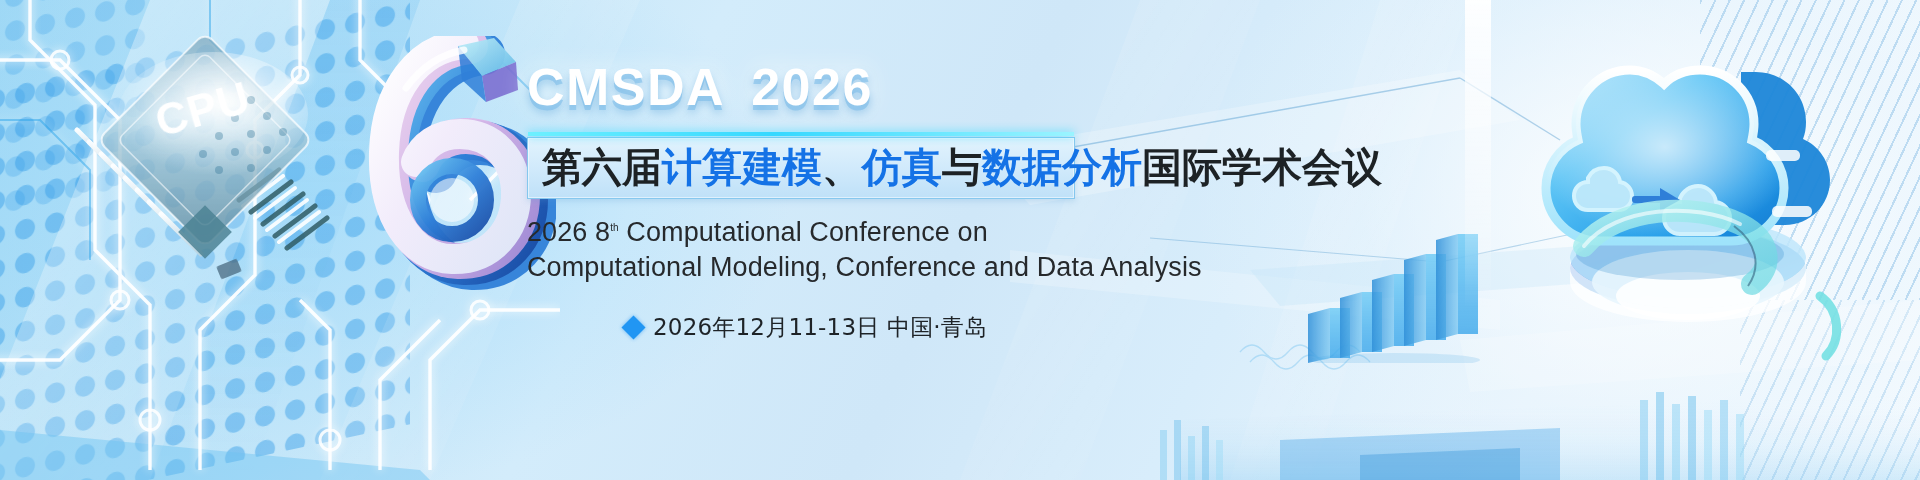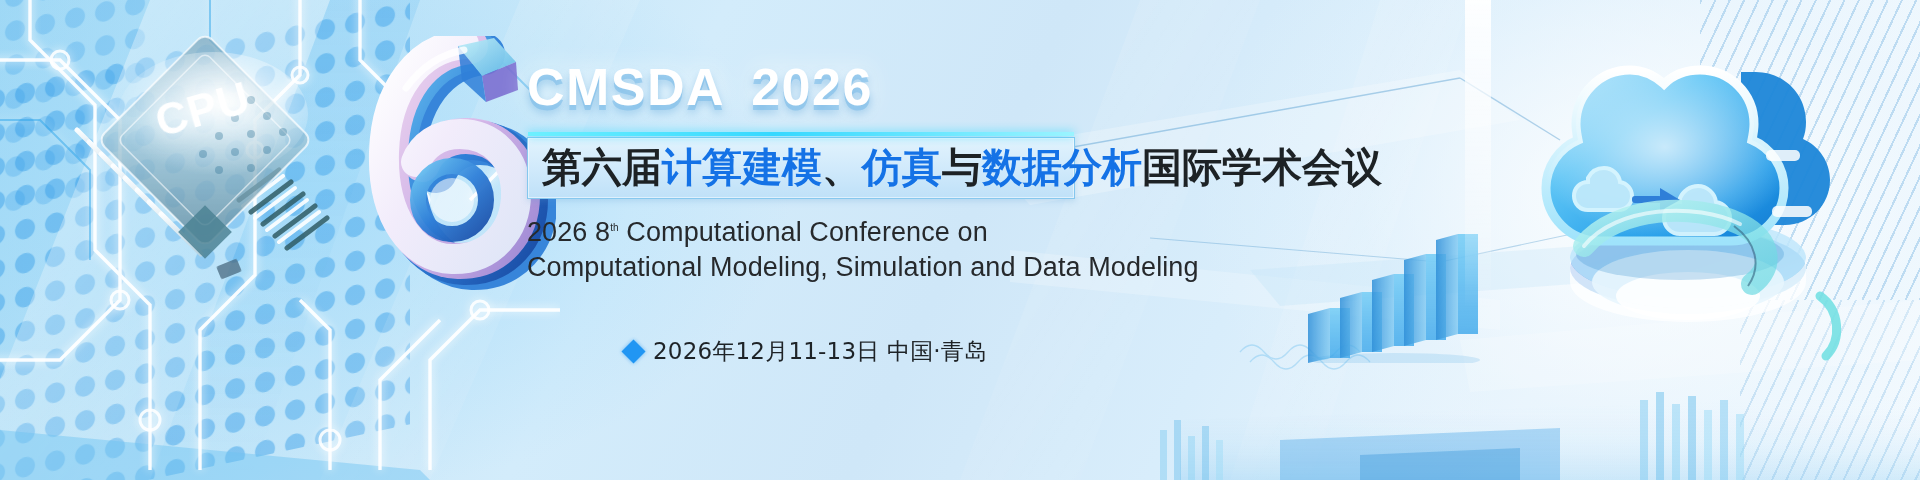--- a/index.html
+++ b/index.html
@@ -75,21 +75,21 @@
   
   #en-lines{margin-top:16px;color:#2b2f33;}
   .en-line{
     font-size:27px;line-height:35px;font-weight:400;letter-spacing:.1px;
     white-space:nowrap;color:#26292c;
   }
   .en-line sup{font-size:10px;vertical-align:super;line-height:0;}
 
   
   #info-row{
-    position:absolute;left:98px;top:292px;display:flex;align-items:center;white-space:nowrap;
+    position:absolute;left:98px;top:268px;display:flex;align-items:center;white-space:nowrap;
   }
   #date-diamond{
     width:17px;height:17px;background:#2196f3;transform:rotate(45deg);
     margin-right:11px;box-shadow:0 0 4px rgba(33,150,243,.6);
   }
   #date-text{
     font-size:23px;font-weight:500;color:#1e2327;letter-spacing:.2px;
     font-family:"DejaVu Sans","Liberation Sans",sans-serif;
   }
   #index-text{
@@ -343,21 +343,21 @@
     <div id="cn-title-wrap">
       <div id="cn-title-bar">
         <div id="cn-title">
           <span class="k">第六届</span><span class="h">计算建模</span><span class="k">、</span><span class="h">仿真</span><span class="k">与</span><span class="h">数据分析</span><span class="k">国际学术会议</span>
         </div>
       </div>
     </div>
 
     <div id="en-lines">
       <div class="en-line"><span>2026 8</span><sup>th</sup><span> Computational Conference on</span></div>
-      <div class="en-line">Computational Modeling, Simulation and Data Modeling</div>
+      <div class="en-line">Computational Modeling, Conference and Data Analysis</div>
     </div>
 
     <div id="info-row">
       <span id="date-diamond"></span>
       <span id="date-text">2026年12月11-13日  中国·青岛</span>
     </div>
   </div>
 
   <svg id="bar-chart" viewBox="0 0 200 145">
     <defs>

